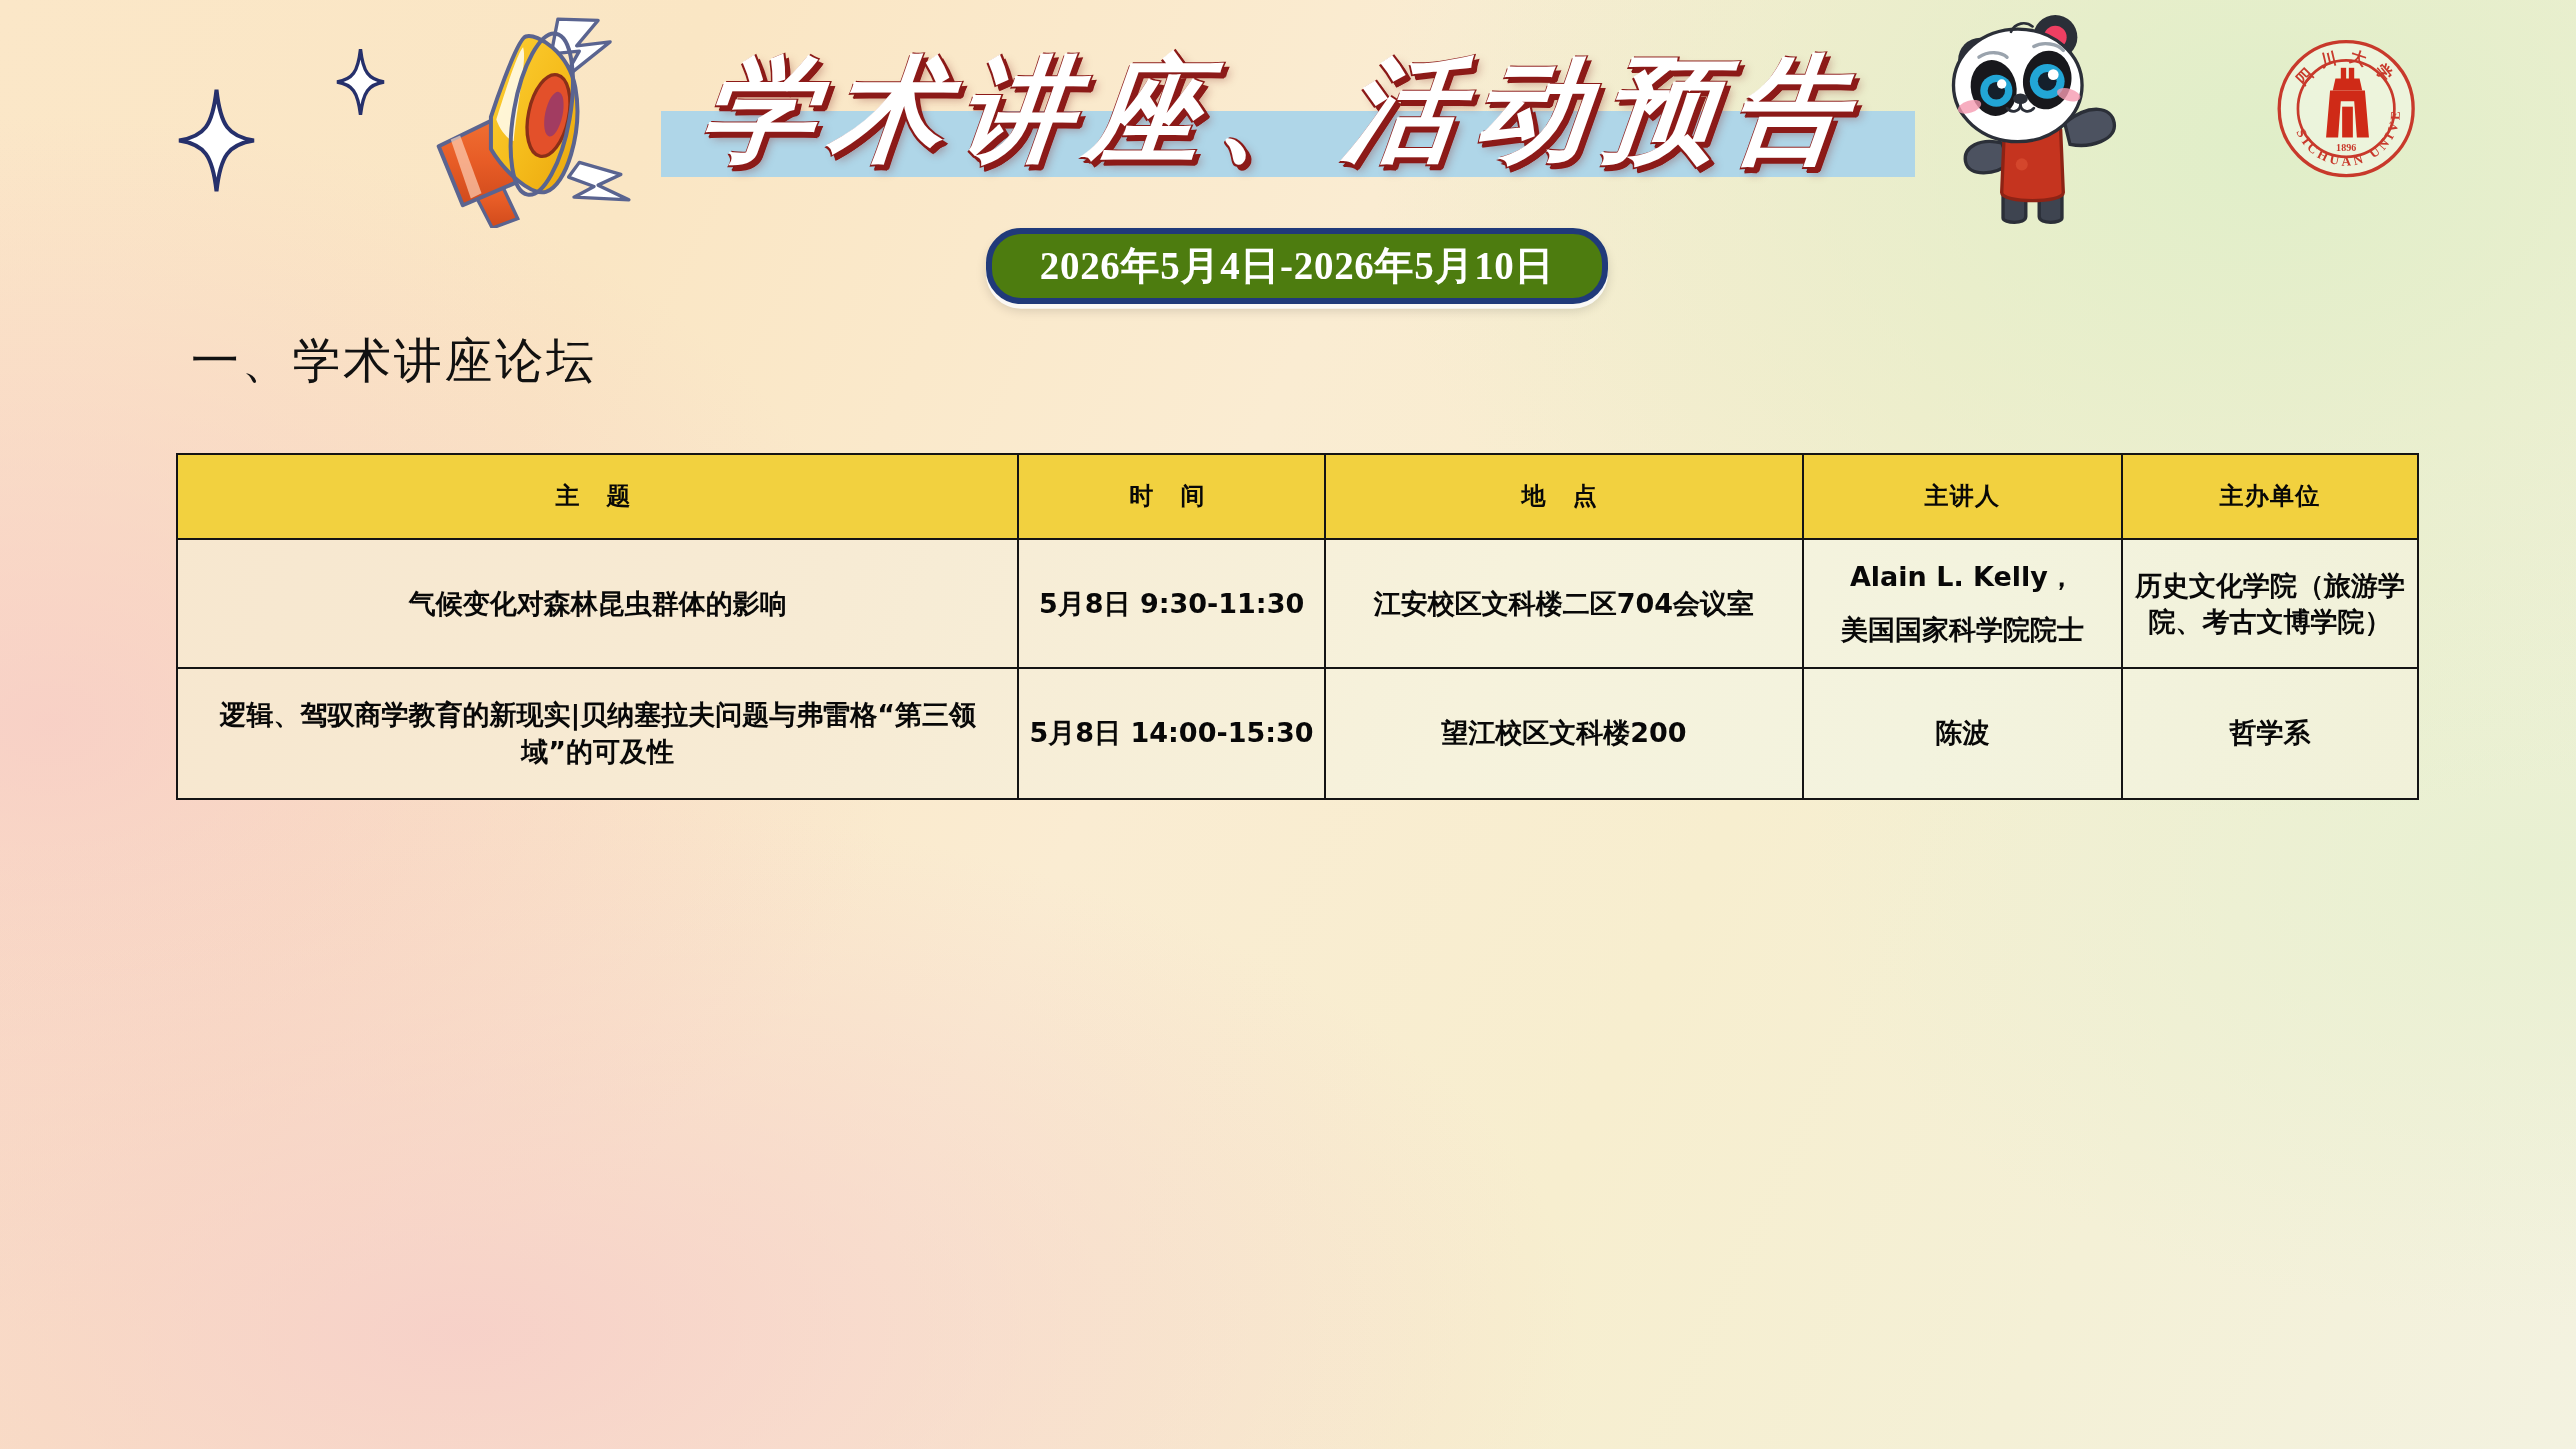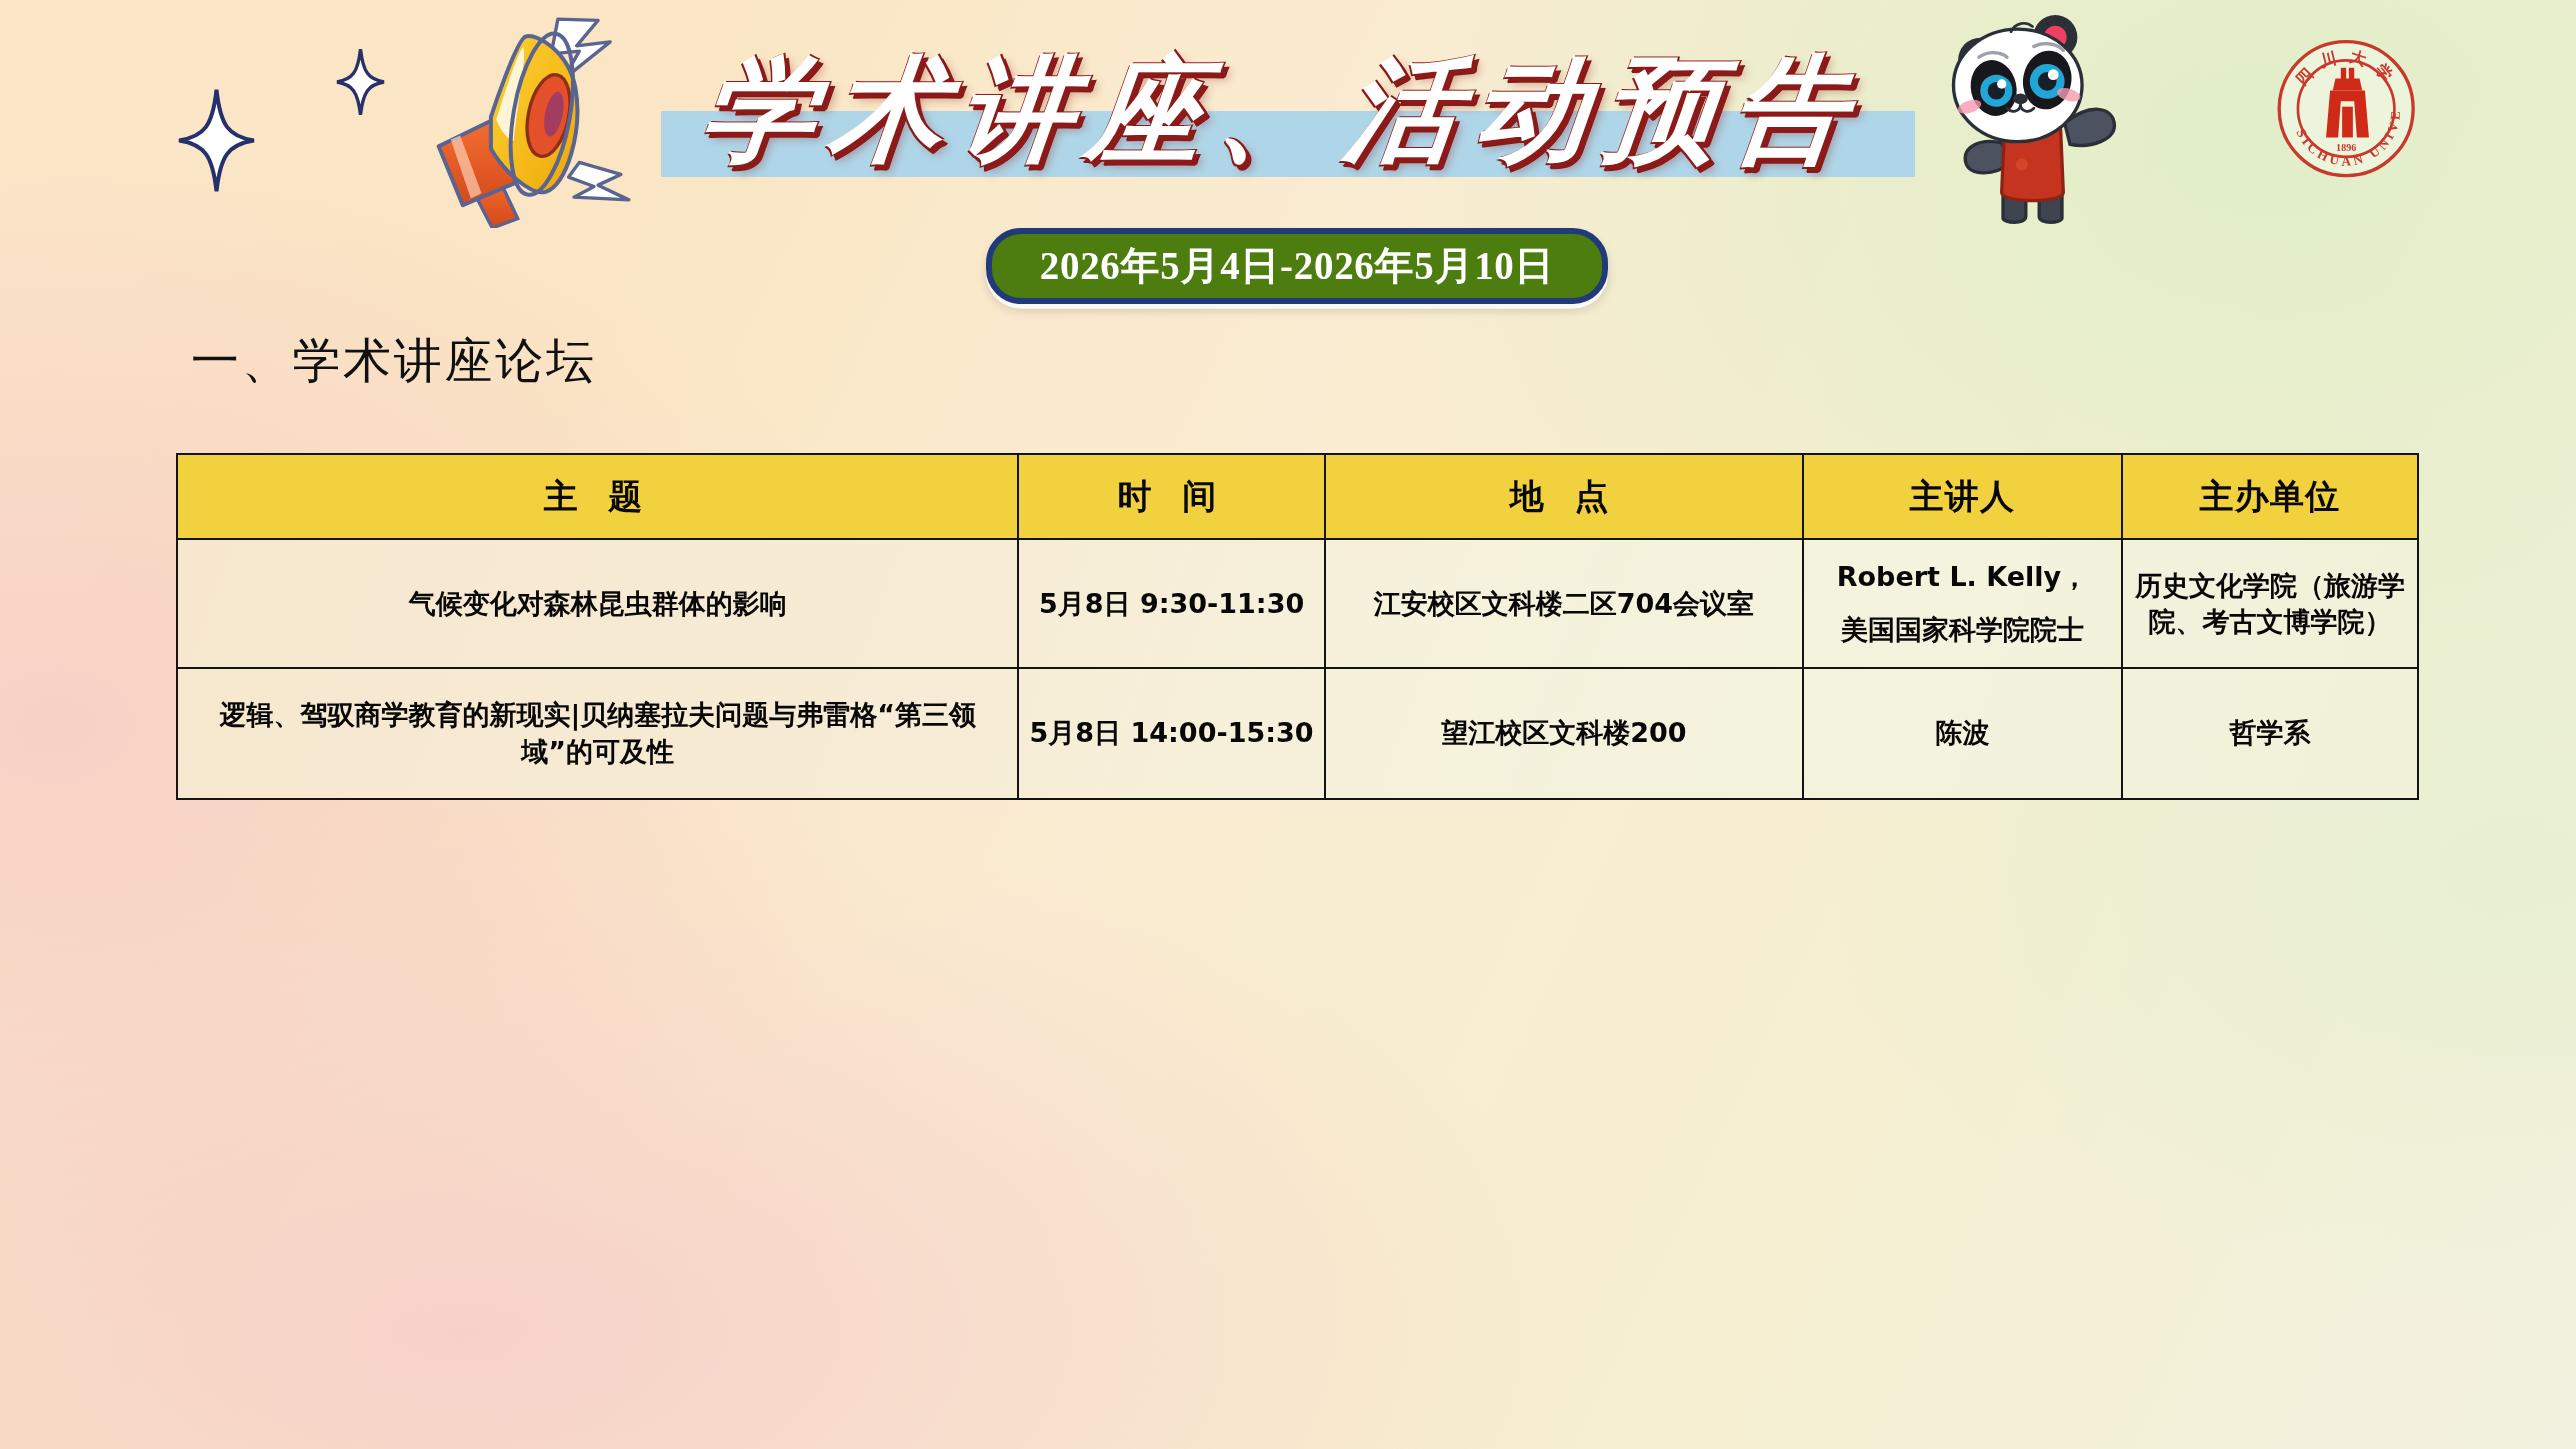--- a/index.html
+++ b/index.html
@@ -86,21 +86,21 @@
     color:#080808;
     text-align:center;
     vertical-align:middle;
     font-weight:bold;
     padding:6.7px 8px;
     line-height:1.34;
     font-family:"DejaVu Sans","Liberation Sans",sans-serif;
   }
   table.sched thead th {
     background:#f2d13f;
-    font-size:34px;
+    font-size:24px;
     letter-spacing:9.4px;
     height:75px;
     padding:4px 6px;
   }
   table.sched thead th.nospace { letter-spacing:1.3px; }
 
   td.c-topic   { font-size:27px; }
   td.c-time    { font-size:27px; white-space:nowrap; }
   td.c-place   { font-size:27px; }
   td.c-speaker { font-size:27px; }
@@ -264,21 +264,21 @@
         <th class="nospace">主讲人</th>
         <th class="nospace">主办单位</th>
       </tr>
     </thead>
     <tbody>
       <tr class="r2">
         <td class="c-topic">气候变化对森林昆虫群体的影响</td>
         <td class="c-time">5月8日 9:30-11:30</td>
         <td class="c-place">江安校区文科楼二区704会议室</td>
         <td class="c-speaker">
-          <span class="cellrow">Robert L. Kelly，</span>
+          <span class="cellrow">Alain L. Kelly，</span>
           <span class="cellrow" style="display:block;height:17.4px"></span>
           <span class="cellrow">美国国家科学院院士</span>
         </td>
         <td class="c-org">历史文化学院（旅游学院、考古文博学院）</td>
       </tr>
       <tr class="r3">
         <td class="c-topic">逻辑、驾驭商学教育的新现实|贝纳塞拉夫问题与弗雷格“第三领域”的可及性</td>
         <td class="c-time">5月8日 14:00-15:30</td>
         <td class="c-place">望江校区文科楼200</td>
         <td class="c-speaker">陈波</td>

